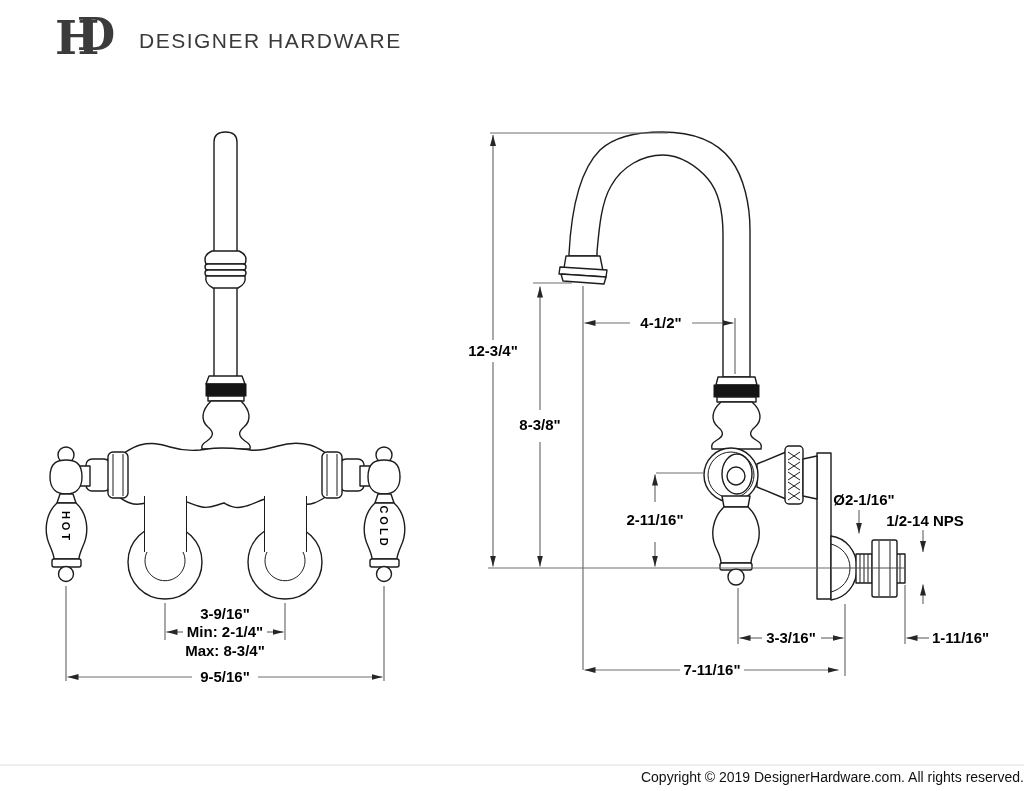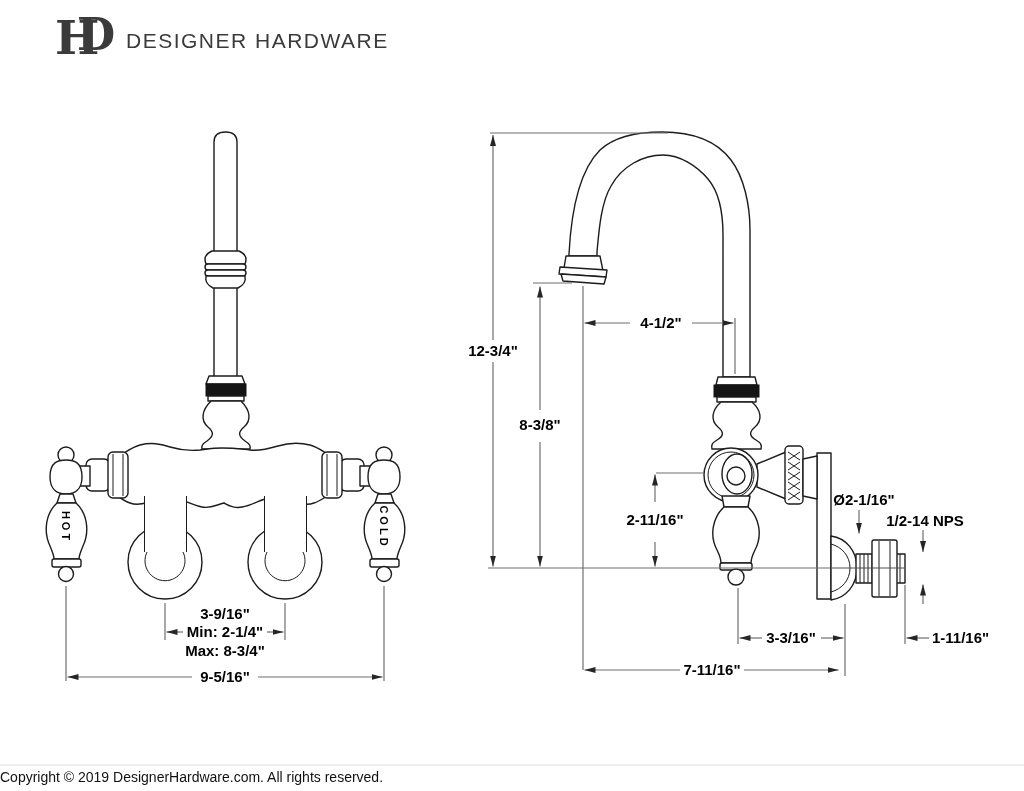--- a/index.html
+++ b/index.html
@@ -4,33 +4,33 @@
 <style>
   html,body{margin:0;padding:0;background:#fff;}
   .page{position:relative;width:1024px;height:791px;background:#ffffff;overflow:hidden;
         font-family:"Liberation Sans", sans-serif;}
   
   .header{position:absolute;left:55px;top:10px;display:flex;align-items:center;}
   .logo{position:relative;width:62px;height:58px;color:#3b3b3b;
         font-family:"DejaVu Serif", serif;font-weight:bold;}
   .logo .lh{position:absolute;left:0;top:2px;font-size:47px;line-height:52px;letter-spacing:-2px;}
   .logo .ld{position:absolute;left:22px;top:-1px;font-size:44px;line-height:52px;}
-  .brand{margin-left:9px;font-size:21px;letter-spacing:1.5px;color:#3a3a3a;
+  .brand{margin-left:22px;font-size:21px;letter-spacing:1.5px;color:#3a3a3a;
          font-weight:400;white-space:nowrap;margin-top:4px;}
   
   .diagram{position:absolute;left:0;top:0;width:1024px;height:791px;}
   .art{fill:#ffffff;stroke:#1c1c1c;stroke-width:1.4;stroke-linejoin:round;}
   .art-thin{fill:none;stroke:#1c1c1c;stroke-width:1;}
   .black{fill:#151515;stroke:#151515;}
   .dim{stroke:#6f6f6f;stroke-width:1.2;fill:none;}
   .dimtext{font:bold 15px "Liberation Sans", sans-serif;fill:#000;}
   .handletext{font:bold 11px "Liberation Sans", sans-serif;fill:#000;letter-spacing:3px;}
   
   .footrule{position:absolute;left:0;top:764px;width:1024px;height:2px;background:#eeeeee;}
-  .copyright{position:absolute;left:0;top:769px;width:1024px;text-align:left;
+  .copyright{position:absolute;left:0;top:769px;width:1024px;text-align:right;
              font-size:14px;color:#111;}
 </style>
 </head>
 <body>
 
 <div class="page">
 
   <div class="header">
     <div class="logo">
       <span class="lh">H</span>

